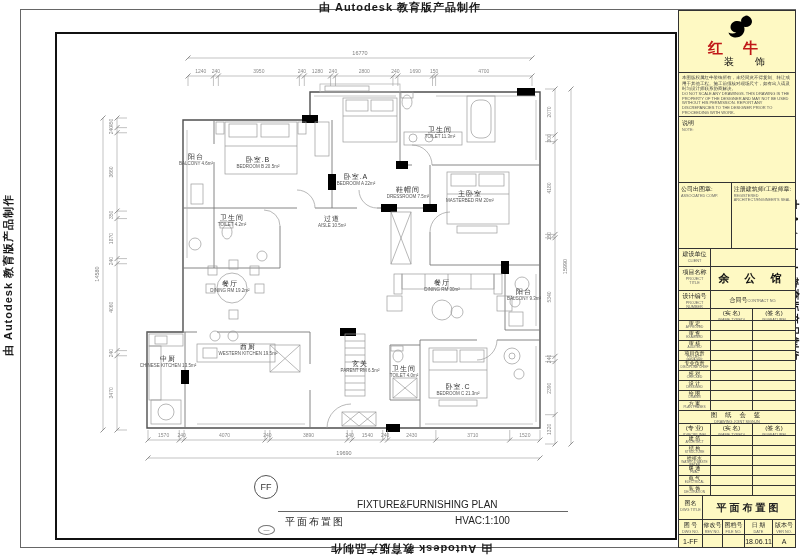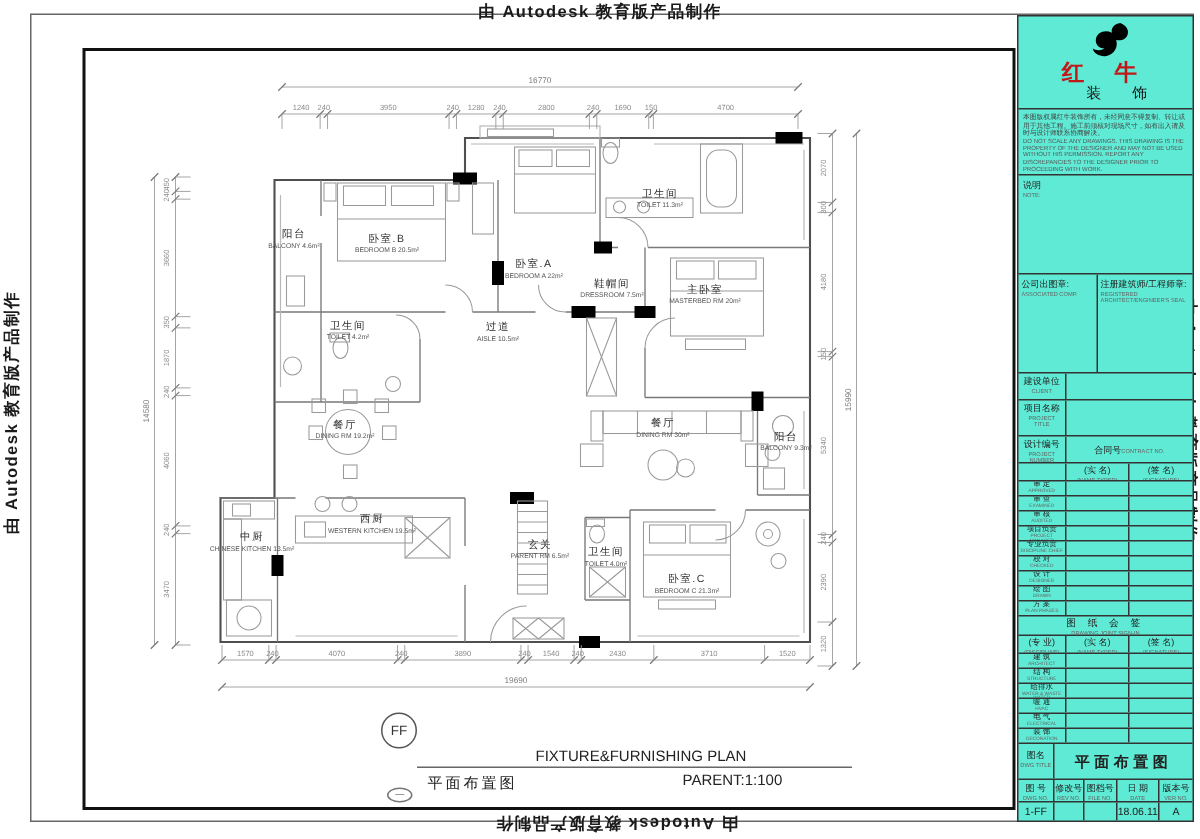--- a/index.html
+++ b/index.html
@@ -22,21 +22,21 @@
   .cap-circle{position:absolute;left:197px;top:441px;width:22px;height:22px;border:1px solid #555;border-radius:50%;
               display:flex;align-items:center;justify-content:center;font-size:9px;color:#333;}
   .cap-sub{position:absolute;left:201px;top:491px;width:15px;height:8px;border:1px solid #777;border-radius:50%;
            display:flex;align-items:center;justify-content:center;font-size:6px;color:#555;}
   .cap-line{position:absolute;left:221px;top:477px;width:290px;height:1px;background:#666;}
   .cap-cn{position:absolute;left:228px;top:481px;font-size:10px;letter-spacing:2px;color:#222;}
   .cap-en{position:absolute;left:300px;top:465px;font-size:10px;color:#222;}
   .cap-scale{position:absolute;left:398px;top:481px;font-size:10px;color:#222;}
   
   .titleblock{position:absolute;left:678px;top:10px;width:116px;height:536px;border:1px solid #333;
-              display:flex;flex-direction:column;background:#5eead4;font-size:6px;}
+              display:flex;flex-direction:column;background:#fef9c3;font-size:6px;}
   .tb{border-bottom:1px solid #333;flex:0 0 auto;box-sizing:border-box;overflow:hidden;}
   .tb-logo{height:62px;text-align:center;padding-top:2px;}
   .tb-brand{font-size:15px;font-weight:bold;color:#c01818;letter-spacing:8px;line-height:1.05;}
   .tb-brand2{font-size:10px;color:#111;letter-spacing:9px;padding-left:24px;line-height:1.1;}
   .tb-disc{height:44px;padding:2px 3px;color:#444;}
   .tb-disc .cn{font-size:4.5px;line-height:1.25;}
   .tb-disc .en{font-size:4px;line-height:1.2;color:#555;}
   .tb-note{height:66px;padding:2px 3px;}
   .l1{font-size:6px;color:#222;display:block;}
   .l2{font-size:3.8px;color:#666;display:block;}
@@ -429,21 +429,21 @@
     <div class="room" style="left:401px;top:356px">
         <div class="rc">卧室.C</div>
         <div class="re">BEDROOM C 21.3m²</div>
       </div>
 
     <div class="cap-circle">FF</div>
     <div class="cap-sub">—</div>
     <div class="cap-line"></div>
     <div class="cap-cn">平面布置图</div>
     <div class="cap-en">FIXTURE&amp;FURNISHING PLAN</div>
-    <div class="cap-scale">PARENT:1:100</div>
+    <div class="cap-scale">HVAC:1:100</div>
   </div>
 
   <div class="titleblock">
     <div class="tb tb-logo">
       <svg width="34" height="26" viewBox="0 0 48 34">
         <path fill="#000" d="M38,2c-6,1-9,5-8,9c-7-3-14,0-15,6c-1,5,3,9,8,9c-3,2-8,2-11,0c1,5,7,8,13,7c8-2,11-9,9-15c5,1,10-1,11-6c1-4-2-8-7-10z"></path>
       </svg>
       <div class="tb-brand">红 牛</div>
       <div class="tb-brand2">装 饰</div>
     </div>
@@ -470,20 +470,21 @@
           <span class="l1">建设单位</span>
           <span class="l2">CLIENT</span>
         </div>
       <div class="val"></div>
     </div>
     <div class="tb tb-row project">
       <div class="lab">
           <span class="l1">项目名称</span>
           <span class="l2">PROJECT TITLE</span>
         </div>
+      <div class="val">余 公 馆</div>
     </div>
     <div class="tb tb-row designno">
       <div class="lab">
           <span class="l1">设计编号</span>
           <span class="l2">PROJECT NUMBER</span>
         </div>
       <div class="val">
           <span class="l1">合同号</span>
           <span class="l2">CONTRACT NO.</span>
         </div>

